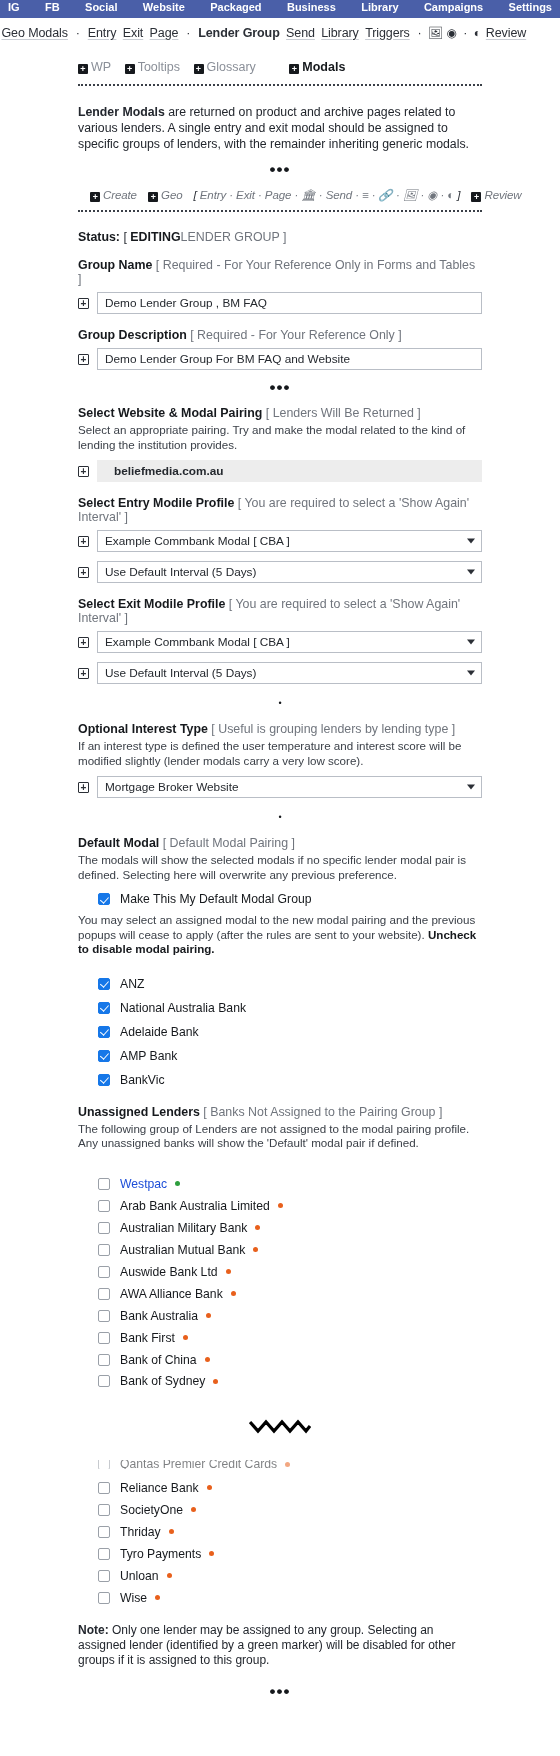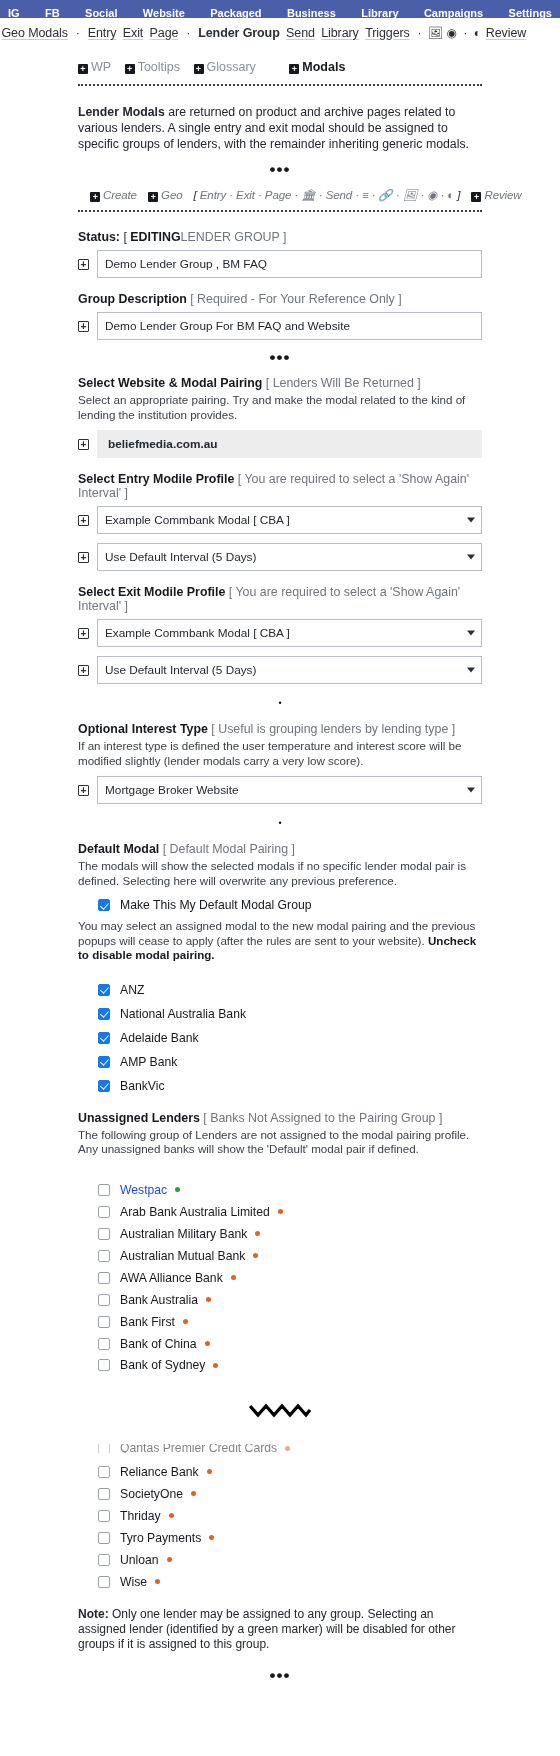--- a/index.html
+++ b/index.html
@@ -10,21 +10,21 @@
     font-family: "Liberation Sans", sans-serif;
     color: #1e2328;
     -webkit-font-smoothing: antialiased;
   }
 
   
   .topbar {
     height: 18px;
     background: #4a5fa8;
     display: flex;
-    align-items: flex-end;
+    align-items: center;
     justify-content: space-between;
     padding: 0 8px;
     overflow: hidden;
     color: #ffffff;
     font-size: 11px;
     font-weight: bold;
   }
   .topbar .tb-item {
     line-height: 10px;
     margin-top: -4px;
@@ -142,36 +142,36 @@
     font-size: 10px;
     line-height: 9px;
     text-align: center;
     margin-right: 8px;
     flex: 0 0 auto;
     border-radius: 1px;
     font-weight: bold;
   }
   .ctrl {
     flex: 1 1 auto;
-    height: 28px;
+    height: 22px;
     border: 1px solid #b9bec6;
     background: #ffffff;
     font-size: 11.8px;
     color: #24282e;
     padding: 0 7px;
     display: flex;
     align-items: center;
     font-family: "Liberation Sans", sans-serif;
     border-radius: 0;
   }
   .ctrl.readonly {
     background: #ededed;
     border-color: #ededed;
     font-weight: bold;
-    padding-left: 10px;
+    padding-left: 16px;
   }
   .ctrl.select { position: relative; padding-right: 20px; }
   .ctrl.select .caret {
     position: absolute;
     right: 6px;
     top: 50%;
     transform: translateY(-50%);
     width: 0; height: 0;
     border-left: 4px solid transparent;
     border-right: 4px solid transparent;
@@ -326,20 +326,24 @@
     <span class="tgroup" style="margin-left:8px"><span class="sq">+</span><span>Review</span></span>
   </div>
 
   <div class="dotted-rule"></div>
 
   <div class="lbl">
     <span class="strong">Status:</span>
     <span class="meta-dark">[ </span><span class="strong">EDITING</span><span class="meta">LENDER GROUP</span><span class="meta"> ]</span>
   </div>
 
+  <div class="lbl">
+    <span class="strong">Group Name</span>
+    <span class="meta">[ Required - For Your Reference Only in Forms and Tables ]</span>
+  </div>
   <div class="field-row">
     <span class="plusbox">+</span>
     <div class="ctrl">Demo Lender Group , BM FAQ</div>
   </div>
 
   <div class="lbl">
     <span class="strong">Group Description</span>
     <span class="meta">[ Required - For Your Reference Only ]</span>
   </div>
   <div class="field-row">
@@ -473,20 +477,25 @@
           <span class="cb-label">Australian Military Bank</span>
           <span class="marker" style="background:#e8601c"></span>
         </div>
     <div class="cb-row">
           <span class="cb off"></span>
           <span class="cb-label">Australian Mutual Bank</span>
           <span class="marker" style="background:#e8601c"></span>
         </div>
     <div class="cb-row">
           <span class="cb off"></span>
+          <span class="cb-label">Auswide Bank Ltd</span>
+          <span class="marker" style="background:#e8601c"></span>
+        </div>
+    <div class="cb-row">
+          <span class="cb off"></span>
           <span class="cb-label">AWA Alliance Bank</span>
           <span class="marker" style="background:#e8601c"></span>
         </div>
     <div class="cb-row">
           <span class="cb off"></span>
           <span class="cb-label">Bank Australia</span>
           <span class="marker" style="background:#e8601c"></span>
         </div>
     <div class="cb-row">
           <span class="cb off"></span>

